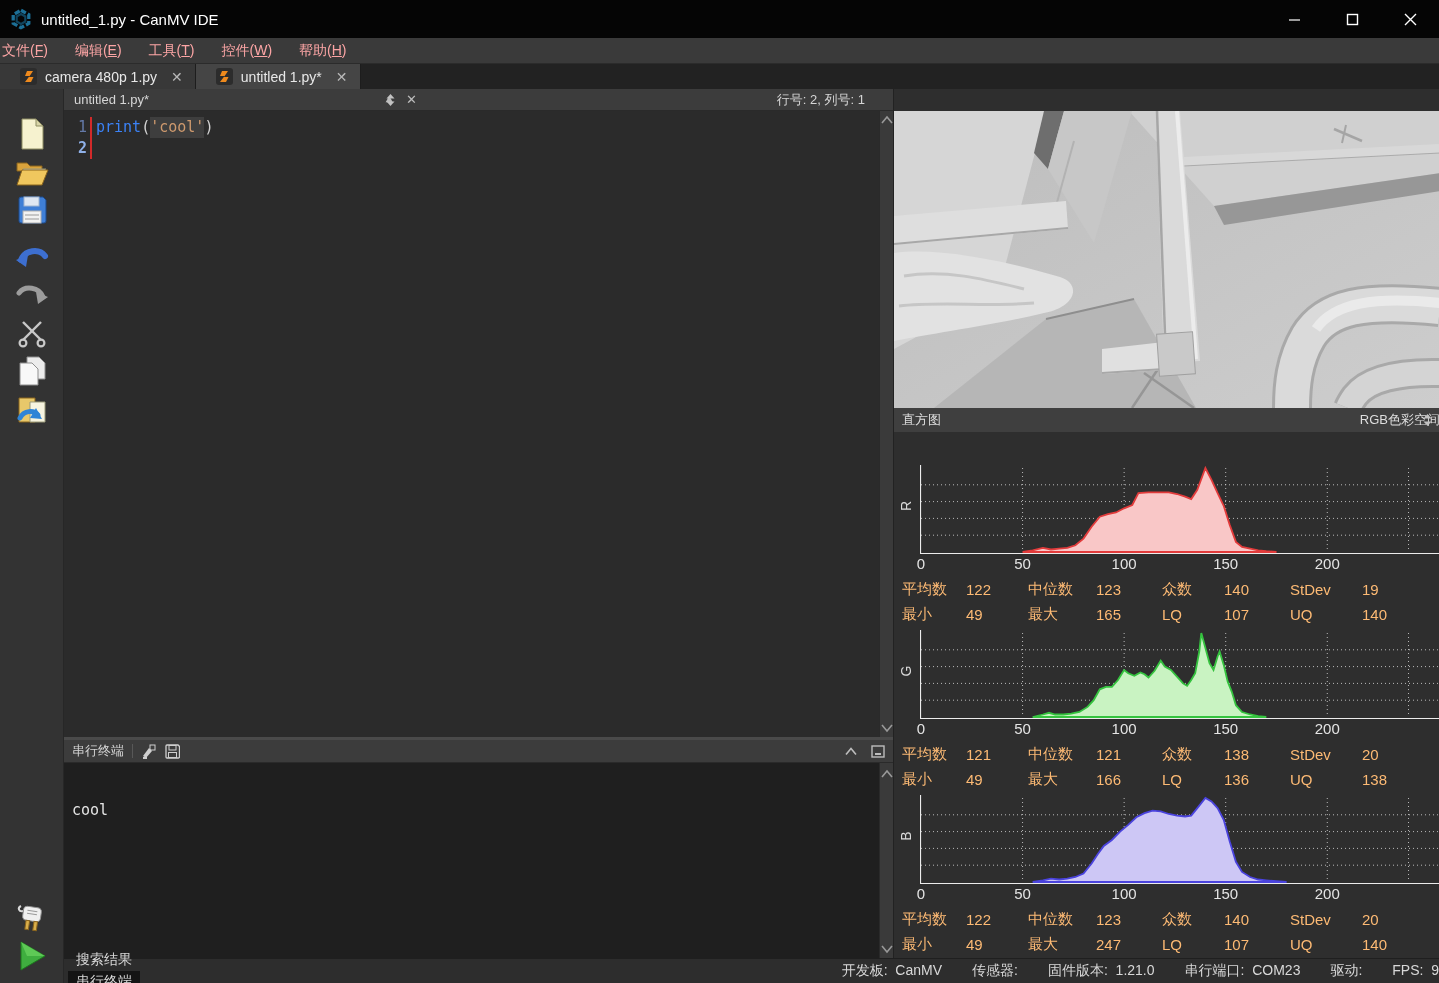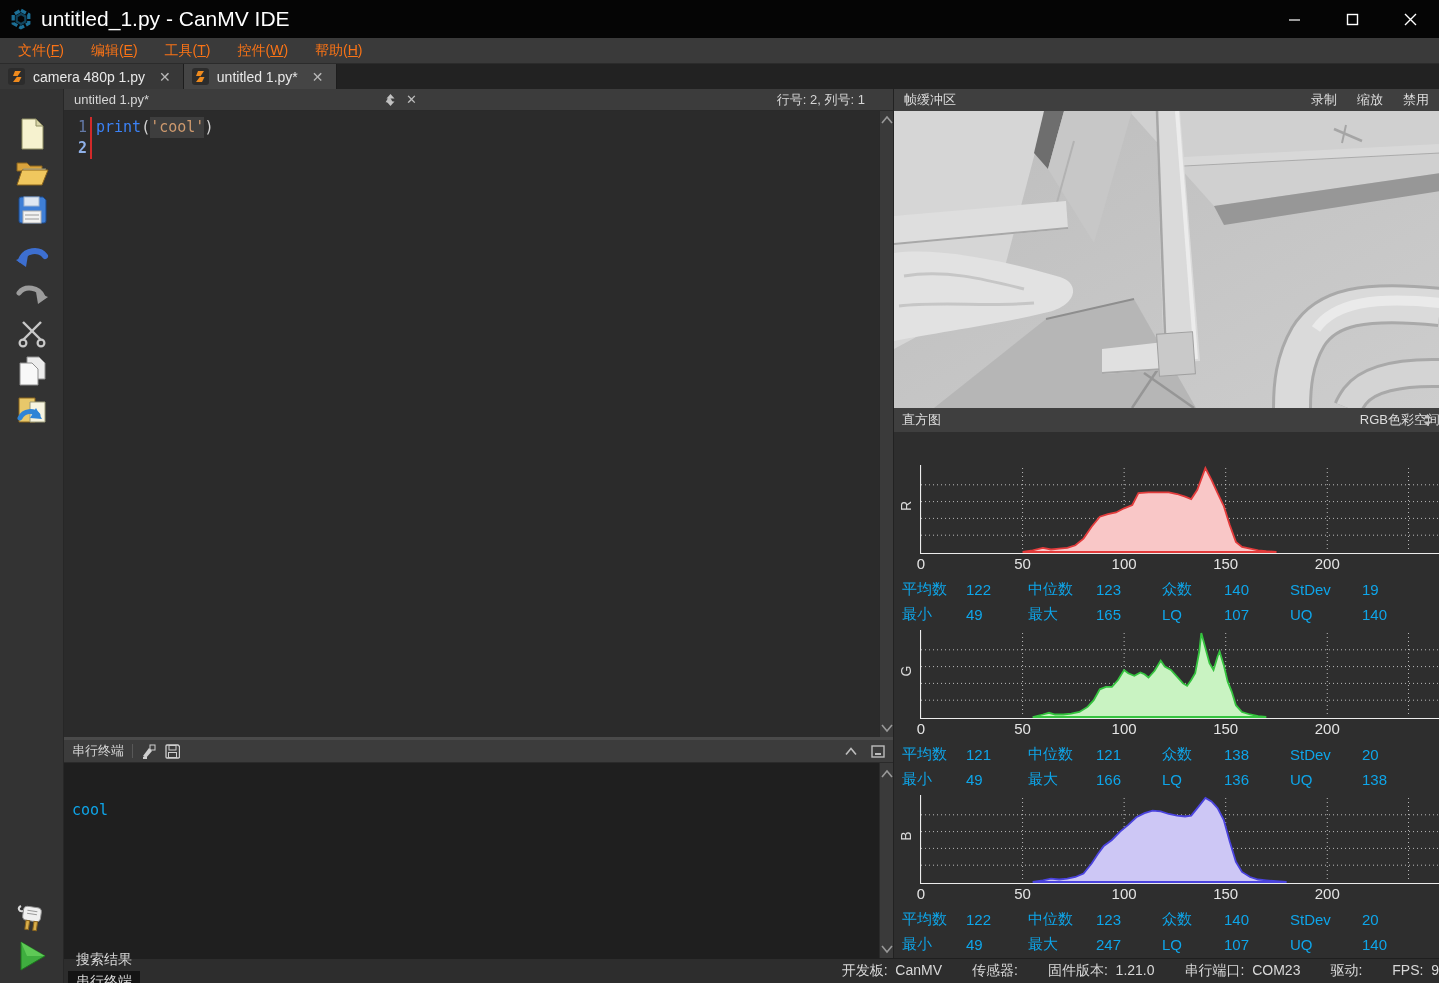--- a/index.html
+++ b/index.html
@@ -4,35 +4,35 @@
 <style>
   * { margin:0; padding:0; box-sizing:border-box; }
   html,body { width:1439px; height:983px; overflow:hidden; background:#000; }
   body { font-family:"Liberation Sans", sans-serif; color:#e0e0e0; }
   .app { position:relative; width:1439px; height:983px; background:#333333; }
 
   
   .titlebar { position:absolute; left:0; top:0; width:1439px; height:38px; background:#050505;
               display:flex; align-items:center; padding-left:10px; }
   .titlebar .logo { width:22px; height:22px; margin-right:9px; }
-  .titlebar .wtitle { color:#ffffff; font-size:21px; }
+  .titlebar .wtitle { color:#ffffff; font-size:15px; }
   .win-controls { position:absolute; right:0; top:0; height:38px; display:flex; }
   .win-btn { width:58px; height:38px; display:flex; align-items:center; justify-content:center; color:#fff; }
 
   
   .menubar { position:absolute; left:0; top:38px; width:1439px; height:26px; background:#3a3a3a;
-             display:flex; align-items:center; padding-left:18px; font-size:14px; color:#f97316;
+             display:flex; align-items:center; padding-left:2px; font-size:14px; color:#fca5a5;
              border-bottom:1px solid #2b2b2b; }
   .menu-item { margin-right:27px; cursor:default; }
   .menu-item u { text-decoration:underline; }
 
   
   .tabbar { position:absolute; left:0; top:64px; width:1439px; height:25px; background:#222222;
             display:flex; align-items:stretch; }
-  .ftab { display:flex; align-items:center; gap:8px; padding:0 12px 0 8px; font-size:14px;
+  .ftab { display:flex; align-items:center; gap:8px; padding:0 12px 0 20px; font-size:14px;
           color:#e8e8e8; background:#383838; border-right:1px solid #1d1d1d; }
   .ftab.active { background:#454545; }
   .ftab .ticon { width:17px; height:17px; border-radius:3px; background:#2c2c2c; display:flex;
                  align-items:center; justify-content:center; }
   .ftab .tclose { color:#b8b8b8; font-size:14px; margin-left:6px; }
 
   
   .toolbar { position:absolute; left:0; top:89px; width:64px; height:894px; background:#333333;
              border-right:1px solid #272727; }
   .tb-btn { position:absolute; left:14px; width:36px; height:34px; display:flex; align-items:center; justify-content:center; }
@@ -61,21 +61,21 @@
   
   .splitter { position:absolute; left:64px; top:737px; width:829px; height:3px; background:#4a4a4a; }
 
   
   .terminal-pane { position:absolute; left:64px; top:740px; width:829px; height:218px; background:#1f1f1f; }
   .term-header { height:23px; background:#3c3c3c; display:flex; align-items:center; gap:8px;
                  font-size:13px; color:#d6d6d6; padding:0 8px; border-bottom:1px solid #2a2a2a; }
   .term-sep { width:1px; height:14px; background:#585858; }
   .term-header .right { margin-left:auto; display:flex; gap:14px; align-items:center; }
   .term-body { position:absolute; left:0; top:23px; right:14px; bottom:0;
-               font-family:"DejaVu Sans Mono", monospace; font-size:15px; color:#0ea5e9; padding:38px 0 0 8px; }
+               font-family:"DejaVu Sans Mono", monospace; font-size:15px; color:#e5e5e5; padding:38px 0 0 8px; }
   .term-scroll { position:absolute; right:0; top:23px; bottom:0; width:14px; background:#3a3a3a; border-left:1px solid #2a2a2a; }
   .term-scroll svg { position:absolute; left:1px; }
 
   
   .right-panel { position:absolute; left:893px; top:89px; width:546px; height:869px; background:#2e2e2e;
                  border-left:1px solid #222; }
   .fb-header { height:22px; background:#3f3f3f; display:flex; align-items:center; font-size:13px;
                color:#dedede; padding:0 10px; }
   .fb-header .fb-actions { margin-left:auto; display:flex; gap:20px; }
   .camera { position:absolute; left:0; top:22px; width:546px; height:297px; overflow:hidden; }
@@ -87,21 +87,21 @@
                 align-items:center; justify-content:center; font-size:14px; color:#e2e2e2; }
   .channels { position:absolute; left:0; top:373px; width:546px; }
   .channel { position:relative; width:546px; height:165px; }
   .ch-label { position:absolute; left:2px; top:36px; width:20px; font-size:14px; color:#dcdcdc;
               transform:rotate(-90deg); text-align:center; }
   .plot { position:absolute; left:26px; top:0; width:520px; height:93px; }
   .xlabels { position:absolute; left:0; top:93px; width:546px; height:20px; font-size:15px; color:#e4e4e4; }
   .xlabels span { position:absolute; transform:translateX(-50%); }
   .stats { position:absolute; left:8px; top:115px; width:538px; display:grid;
            grid-template-columns:64px 62px 68px 66px 62px 66px 72px auto;
-           grid-auto-rows:25px; font-size:15px; color:#0ea5e9; align-items:center; }
+           grid-auto-rows:25px; font-size:15px; color:#fdba74; align-items:center; }
 
   
   .statusbar { position:absolute; left:64px; top:958px; width:1375px; height:25px; background:#2d2d2d;
                border-top:1px solid #1f1f1f; display:flex; align-items:center; font-size:14px; color:#d8d8d8; }
   .sb-tab { padding:2px 8px; margin-left:4px; }
   .sb-tab.active { background:#141414; }
   .sb-fields { margin-left:auto; display:flex; gap:30px; }
   .sb-field { white-space:pre; }
 </style>
 </head>
@@ -306,28 +306,20 @@
       <svg width="12" height="10" viewBox="0 0 12 10" style="top:6px">
           <polyline points="1,8 6,2 11,8" fill="none" stroke="#999" stroke-width="1.6"></polyline>
         </svg>
       <svg width="12" height="10" viewBox="0 0 12 10" style="bottom:4px">
           <polyline points="1,2 6,8 11,2" fill="none" stroke="#999" stroke-width="1.6"></polyline>
         </svg>
     </div>
   </div>
 
   <div class="right-panel">
-    <div class="fb-header">
-      <span>帧缓冲区</span>
-      <span class="fb-actions" id="fb-actions">
-          <span>录制</span>
-          <span>缩放</span>
-          <span>禁用</span>
-        </span>
-    </div>
 
     <div class="camera">
       <svg width="546" height="297" viewBox="0 0 546 297">
         <defs>
           <linearGradient id="bgG" x1="0" y1="0" x2="1" y2="1">
             <stop offset="0" stop-color="#bdbdbd"></stop>
               <stop offset="1" stop-color="#cdcdcd"></stop>
           </linearGradient>
         </defs>
         <rect width="546" height="297" fill="url(#bgG)"></rect>

